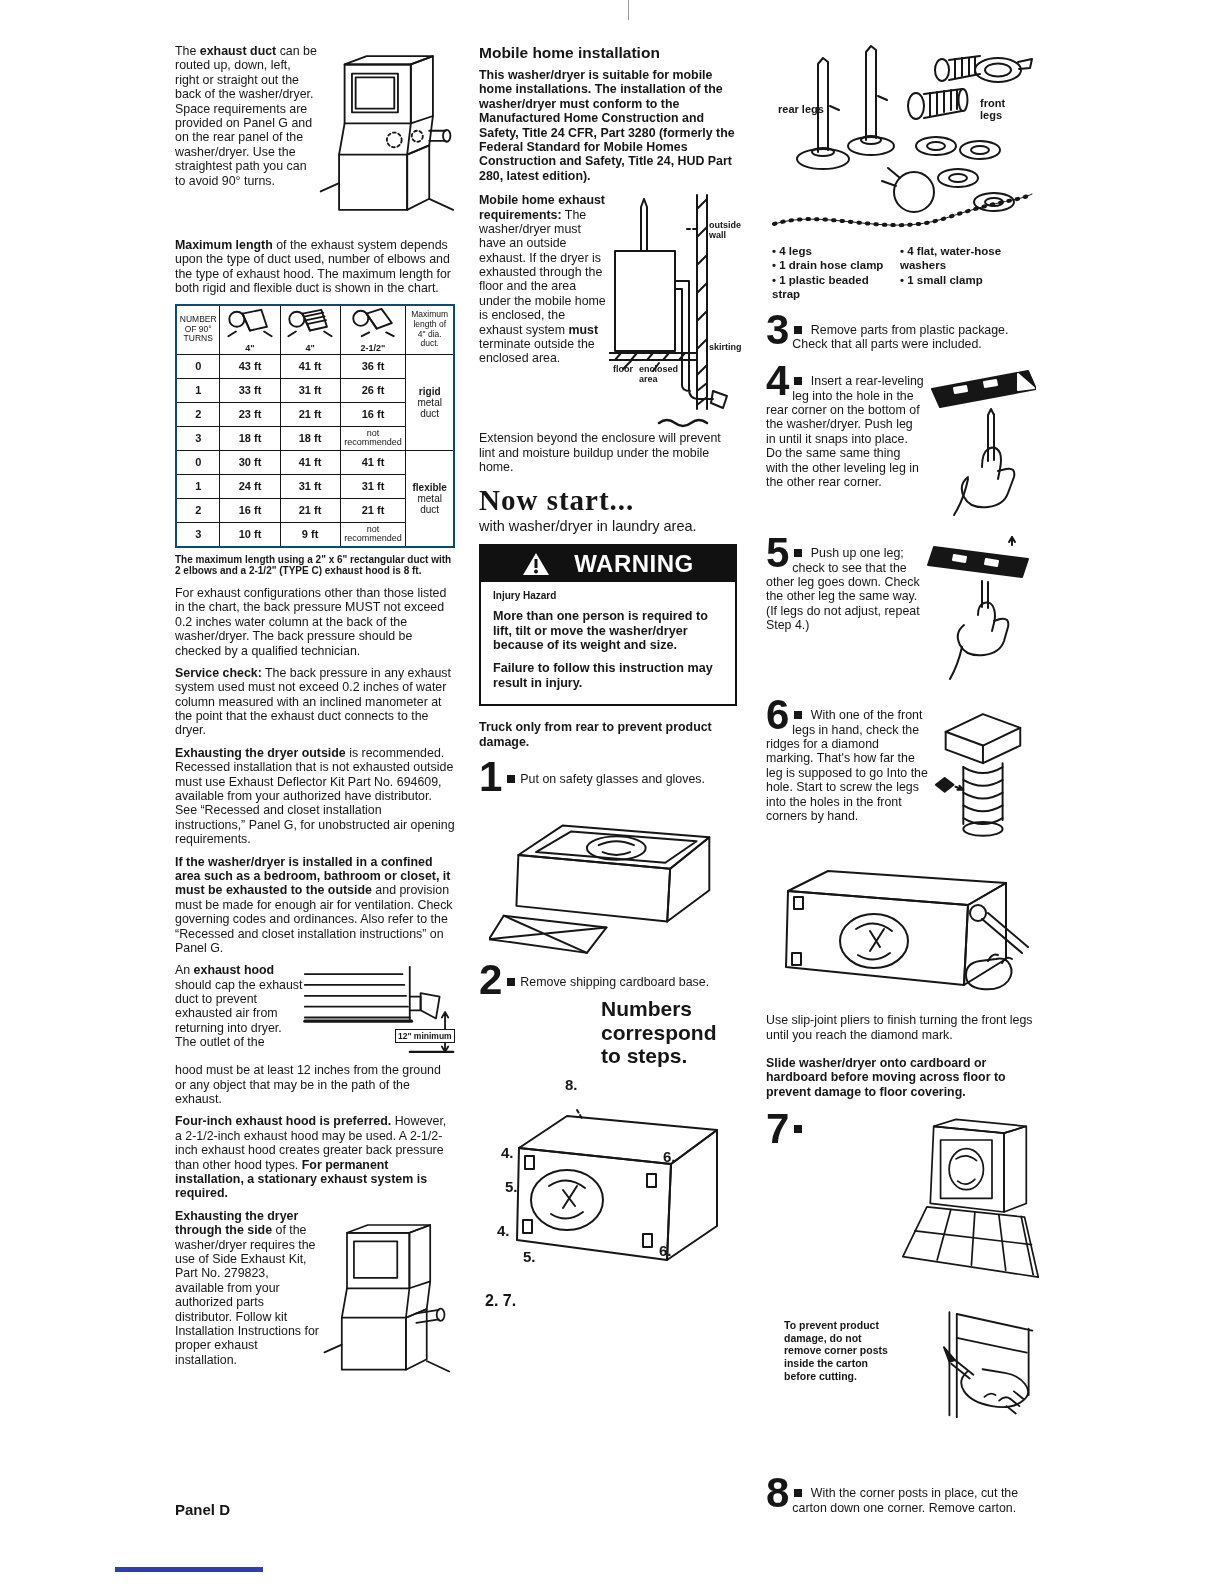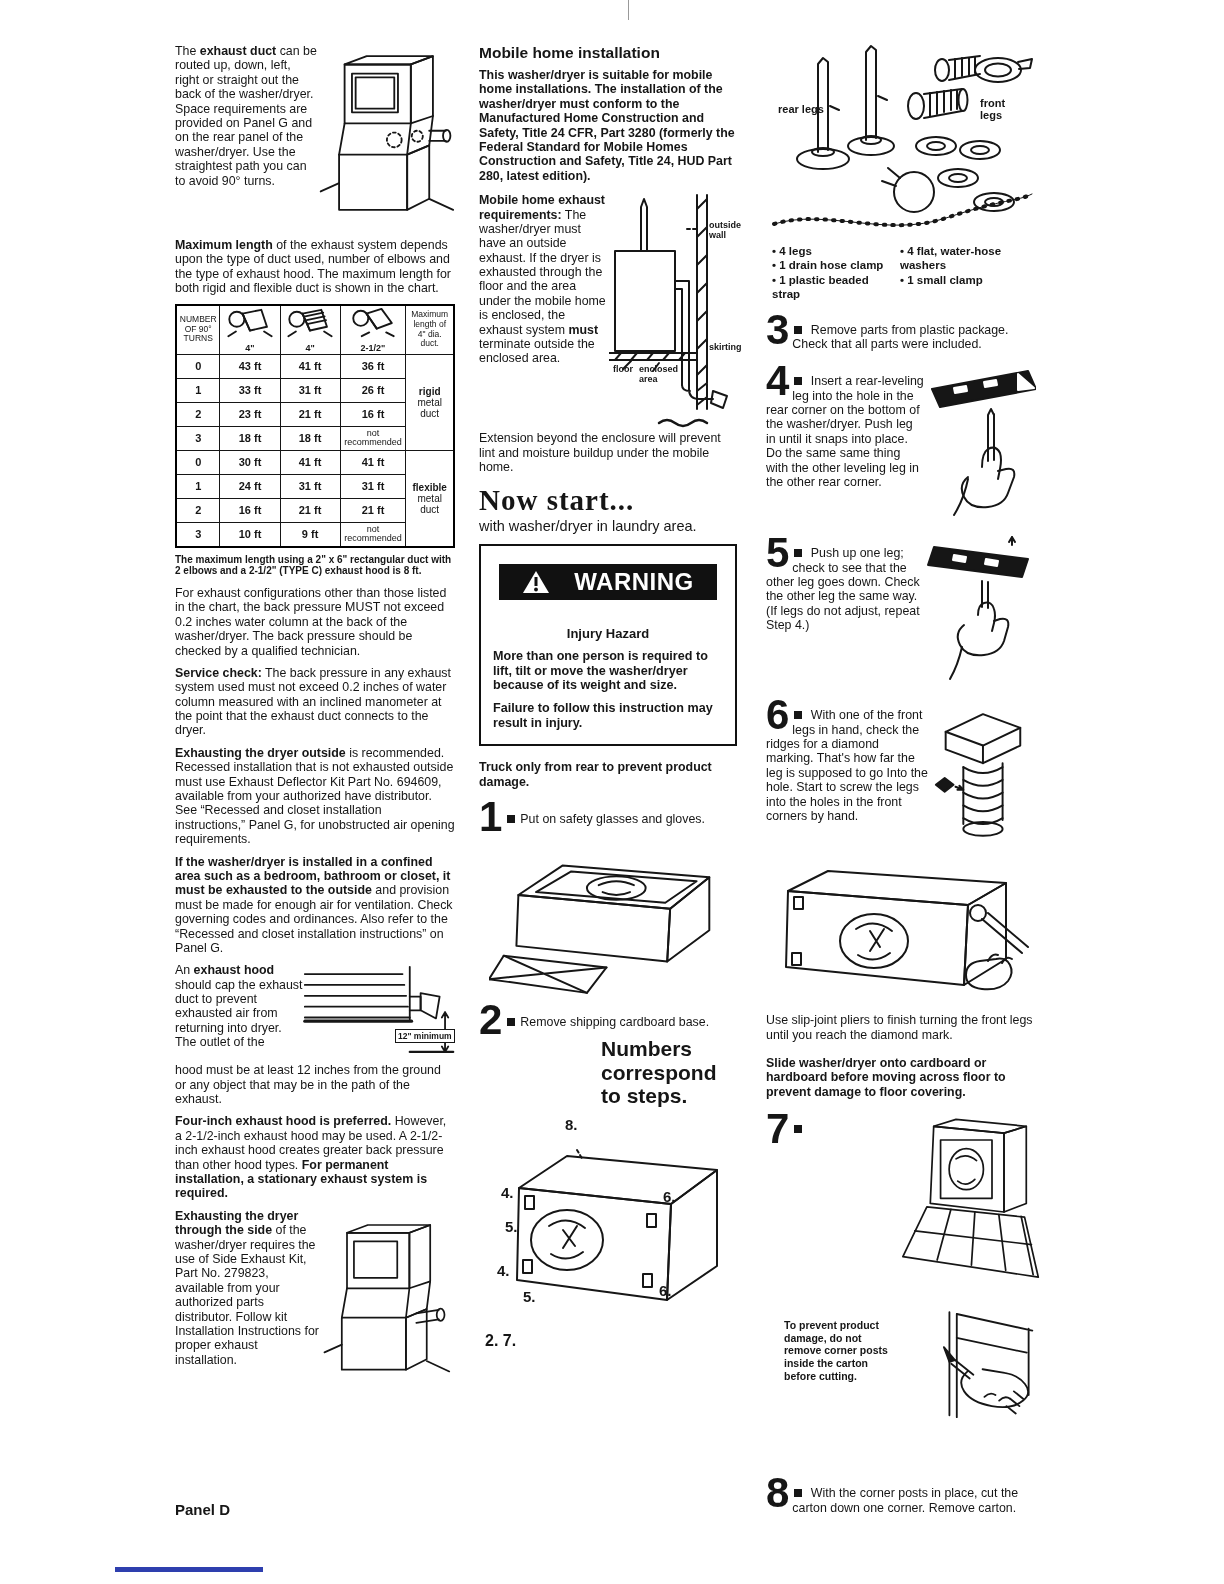--- a/index.html
+++ b/index.html
@@ -17,33 +17,33 @@
   .row{display:flex;}
   
   svg.fig *{stroke:#161616;fill:none;stroke-width:2;stroke-linejoin:round;stroke-linecap:round;}
   .figwrap{position:relative;flex:none;}
   .figlbl{position:absolute;font-size:9px;font-weight:bold;line-height:1.05;}
   
   .steppara{font-size:12.4px;line-height:1.16;margin:0 0 8px 0;}
   .stepnum{float:left;font-weight:bold;font-size:42px;line-height:0.78;letter-spacing:-2px;margin:2px 5px 2px 0;}
   .sq{display:inline-block;width:8px;height:8px;background:#161616;margin:0 5px 0 2px;}
   
-  table.duct{border-collapse:collapse;border:2px solid #000000;margin:2px 0 6px 0;}
+  table.duct{border-collapse:collapse;border:2px solid #0c4a6e;margin:2px 0 6px 0;}
   table.duct td{border:1px solid #161616;text-align:center;vertical-align:middle;padding:1px 2px;}
   td.hcell{font-size:8.5px;text-align:left;vertical-align:middle;line-height:1.15;}
   td.vcell{font-weight:bold;font-size:11px;height:21px;}
   td.ncell{font-size:9px;line-height:1.0;}
   td.dlbl{font-size:10px;text-align:left;vertical-align:top;line-height:1.1;}
   td.sep{border-top:3px solid #161616;}
   .hoodlbl{display:block;font-size:9px;font-weight:bold;}
   
   .warnbox{border:2px solid #111;margin:10px 0 14px 0;}
-  .warnhead{background:#111;color:#fff;height:36px;display:flex;align-items:center;justify-content:center;gap:24px;font-weight:bold;font-size:24px;letter-spacing:0.5px;margin:18px;}
+  .warnhead{background:#111;color:#fff;height:36px;display:flex;align-items:center;justify-content:center;gap:24px;font-weight:bold;font-size:24px;letter-spacing:0.5px;margin:0;}
   .warnbody{padding:8px 12px 6px 12px;}
-  .warnbody .c{text-align:center;font-weight:bold;font-size:13px;margin-bottom:8px;}
+  .warnbody .c{font-weight:bold;font-size:10px;margin-bottom:8px;}
   .warnbody p{font-weight:bold;font-size:12.6px;}
   
   .h-mobile{font-size:15.5px;font-weight:bold;margin:0 0 6px 0;}
   .h-now{font-family:"Liberation Serif", serif;font-weight:bold;font-size:29px;margin:10px 0 0 0;letter-spacing:1px;}
   .h-now-sub{font-size:14.5px;margin:1px 0 6px 0;}
   .boldp{font-weight:bold;}
   .callout{position:absolute;font-weight:bold;font-size:15px;}
   .caption27{font-weight:bold;font-size:16px;margin:2px 0 0 6px;}
   .numbersnote{font-weight:bold;font-size:21px;line-height:1.12;margin:6px 0 4px 122px;width:110px;}
   .partslists{display:flex;margin:4px 0 10px 6px;}

